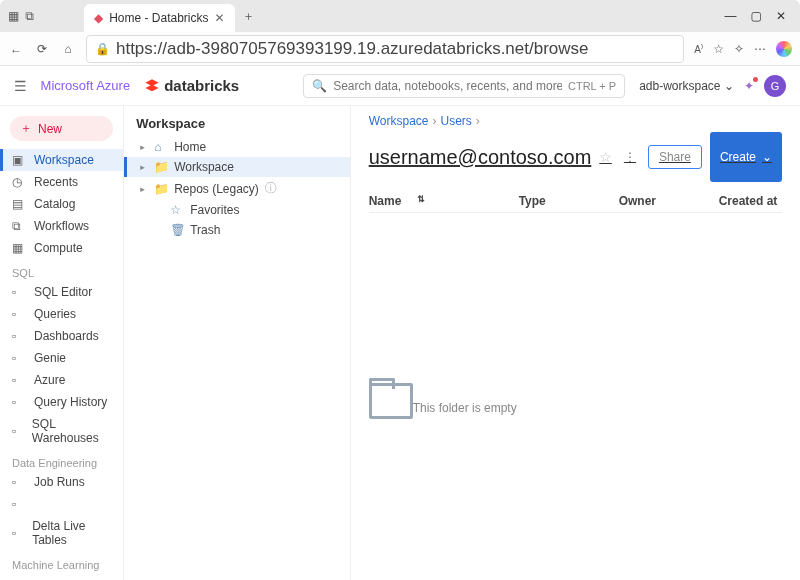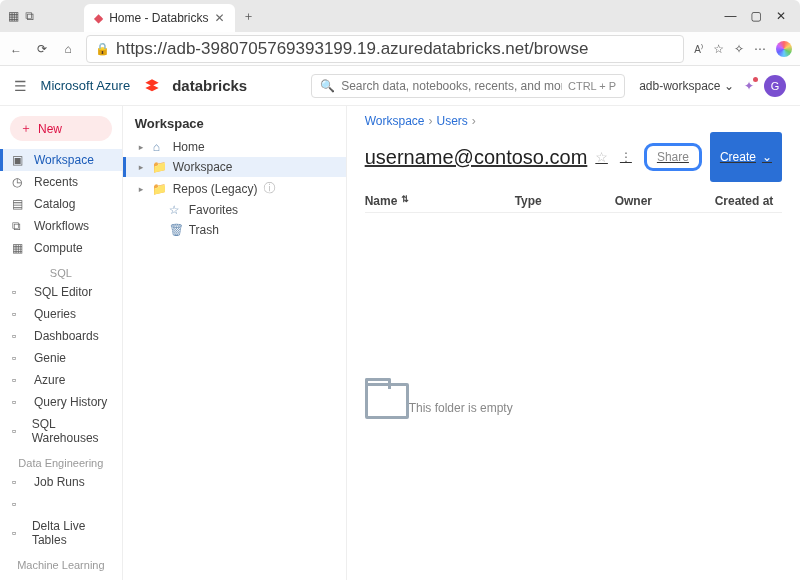--- a/index.html
+++ b/index.html
@@ -17,66 +17,66 @@
 .addrbar { height: 34px; background: #fdfdfd; display: flex; align-items: center; padding: 0 8px; gap: 10px; border-bottom: 1px solid #e5e5e5; }
 .nav-btn { color: #555; width:16px; text-align:center;}
 .url-field { flex: 1; display: flex; align-items: center; gap: 6px; border: 1px solid #ddd; border-radius: 4px; padding: 3px 8px; color: #555; background:#fff;}
 .url-text { flex:1; font-size:17px; color:#444;}
 .addr-right { display:flex; gap:10px; align-items:center; color:#555;}
 .copilot-dot { width:16px; height:16px; border-radius:50%; background: conic-gradient(#f66,#fc6,#6c6,#6cf,#66f,#c6f,#f66);}
 
 
 .app-header { height: 40px; display: flex; align-items: center; padding: 0 14px; gap: 14px; border-bottom: 1px solid #eee; }
 .hamburger { color:#666; font-size:14px;}
-.ms-azure { color: #0c4a6e; font-size: 13px; }
-.db-logo { display:flex; align-items:center; gap:12px; font-weight:600; font-size:15px;}
+.ms-azure { color: #8b5cf6; font-size: 13px; }
+.db-logo { display:flex; align-items:center; gap:4px; font-weight:600; font-size:15px;}
 .db-logo svg { width:16px; height:16px; }
 .search-box { flex:1; max-width:340px; margin-left:50px; display:flex; align-items:center; border:1px solid #ddd; border-radius:4px; padding:4px 8px; gap:6px; color:#888;}
 .search-box input { border:none; outline:none; flex:1; font-size:12px; color:#888;}
 .shortcut { color:#888; font-size:11px;}
 .header-right { margin-left:auto; display:flex; align-items:center; gap:10px;}
 .ws-name { color:#444; font-size:12px;}
 .sparkle { color:#a070d0; font-size:12px; position:relative;}
 .sparkle::after{content:""; position:absolute; top:-2px; right:-4px; width:5px;height:5px;background:#e05060;border-radius:50%;}
 .avatar { width:22px; height:22px; border-radius:50%; background:#7a4fd0; color:#fff; display:flex;align-items:center;justify-content:center; font-size:11px;}
 
 
 .main { display:flex; height: calc(580px - 32px - 34px - 40px); }
 
 
 .sidebar { width:126px; border-right:1px solid #eee; overflow-y:auto; padding:6px 0; }
 .new-btn { margin:4px 10px 8px; padding:4px 10px; border-radius:14px; background:#fdeaea; color:#d14; display:flex; align-items:center; gap:6px; font-size:12px;}
 .nav-item { display:flex; align-items:center; gap:8px; padding:4px 12px; font-size:12px; color:#444; cursor:pointer;}
 .nav-item.active { background:#e8f0fb; border-left:3px solid #2a6fd6; padding-left:9px; color:#1a5bb8;}
 .nav-item .ico { width:14px; color:#666; font-size:12px;}
-.section-hdr { padding:8px 12px 2px; font-size:11px; color:#999;text-align:center;}
+.section-hdr { padding:8px 12px 2px; font-size:11px; color:#999;}
 
 
 .tree-panel { width:230px; border-right:1px solid #eee; padding:6px 0;}
 .tree-title { padding:4px 12px 6px; font-weight:600; font-size:13px; color:#333;}
 .tree-item { display:flex; align-items:center; gap:6px; padding:3px 10px 3px 16px; font-size:12px; color:#444; cursor:pointer;}
 .tree-item.selected { background:#e8f0fb; border-left:3px solid #2a6fd6; padding-left:13px;}
 .tree-item .chev { width:8px; color:#888; font-size:9px;}
 .tree-item .tico { width:14px; color:#6b8fb5;}
 .tree-item.indent { padding-left:32px;}
 
 
 .content { flex:1; padding:8px 18px; display:flex; flex-direction:column;}
 .breadcrumbs { display:flex; gap:4px; font-size:12px; color:#999; margin-bottom:4px;}
 .breadcrumbs a { color:#2a6fd6; text-decoration:none;}
 .title-row { display:flex; align-items:center; gap:8px; margin-bottom:8px;text-decoration:underline;}
 .page-title { font-size:20px; color:#222;}
 .star { color:#bbb; font-size:14px;}
 .title-actions { margin-left:auto; display:flex; align-items:center; gap:8px;}
 .kebab { color:#666; padding:4px;}
-.share-btn { border:3px solid #3b82f6; background:#fff; padding:4px 10px; border-radius:9px; color:#888; font-size:12px;}
+.share-btn { border:1px solid #3b82f6; background:#fff; padding:4px 10px; border-radius:3px; color:#888; font-size:12px;}
 .create-btn { background:#2a6fd6; color:#fff; padding:18px 10px; border-radius:3px; font-size:12px; display:flex; align-items:center; gap:6px;}
 
 .col-headers { display:flex; padding:4px 0; border-bottom:1px solid #eee; font-size:12px; color:#444; font-weight:600;}
-.col-name { width:150px; display:flex; gap:4px;}
+.col-name { width:150px; display:flex; gap:16px;}
 .col-type { width:100px;}
 .col-owner { width:100px;}
 .col-created { flex:1;}
 
 .empty { flex:1; display:flex; flex-direction:row; align-items:center; justify-content:flex-start; padding-top:30px; color:#888;}
 .empty-icon { width:44px; height:36px; border:3px solid #9aa8b5; border-radius:2px; position:relative; margin-bottom:14px;}
 .empty-icon::before { content:""; position:absolute; top:-8px; left:-3px; width:20px; height:8px; border:3px solid #9aa8b5; border-bottom:none; border-radius:2px 2px 0 0;}
 
 ::-webkit-scrollbar{width:0;}
 </style>

